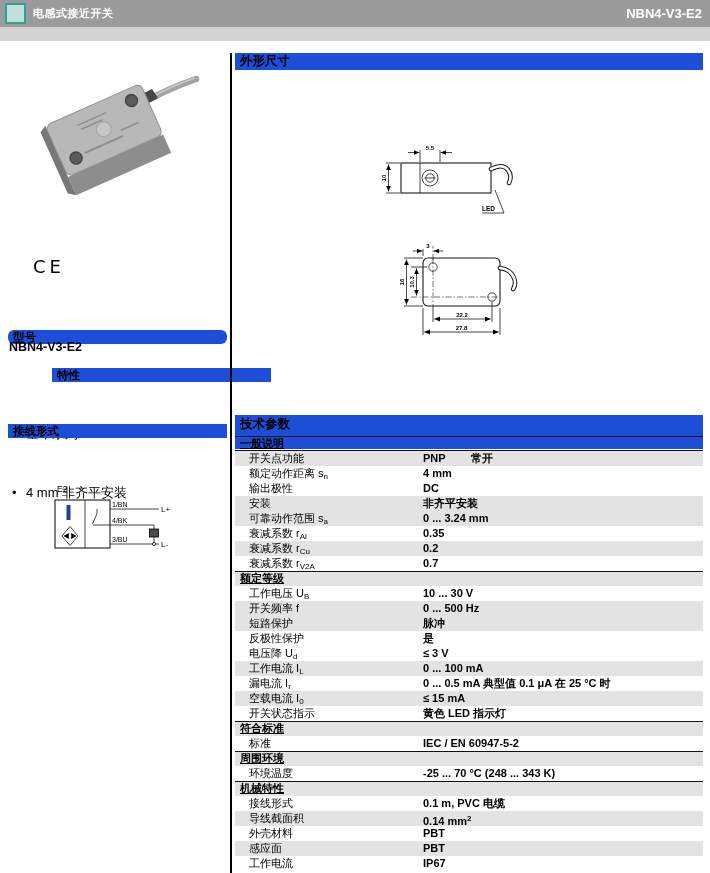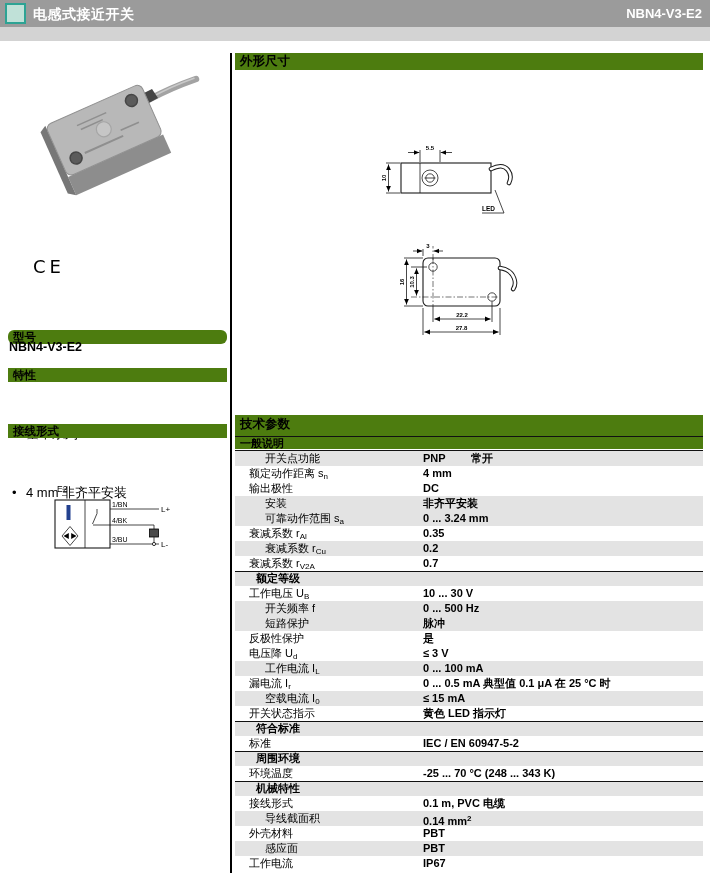--- a/index.html
+++ b/index.html
@@ -2,47 +2,47 @@
 <html><head>
 <meta charset="utf-8">
 <style>
   html,body{margin:0;padding:0;background:#ffffff;}
   .page{position:relative;width:710px;height:873px;background:#ffffff;overflow:hidden;
         font-family:"Liberation Sans",sans-serif;color:#000;}
 
   
   .topbar{position:absolute;left:0;top:0;width:710px;height:27px;background:#9b9b9b;}
   .logo-square{position:absolute;left:5px;top:3px;width:17px;height:17px;background:#c0e1d8;border:2px solid #2da394;box-sizing:content-box;}
-  .topbar-title{position:absolute;left:33px;top:6px;color:#fff;font-weight:bold;font-size:14px;letter-spacing:.5px;}
+  .topbar-title{position:absolute;left:33px;top:6px;color:#fff;font-weight:bold;font-size:11px;letter-spacing:.5px;}
   .topbar-model{position:absolute;right:8px;top:6px;color:#fff;font-weight:bold;font-size:13px;}
   .substrip{position:absolute;left:0;top:27px;width:710px;height:14px;background:#d3d3d3;}
 
   
-  .secbar{position:absolute;background:#4d7c0f;font-weight:bold;color:#000;box-sizing:border-box;padding-left:5px;}
+  .secbar{position:absolute;background:#1d4ed8;font-weight:bold;color:#000;box-sizing:border-box;padding-left:5px;}
   .secbar.left{left:8px;width:219px;height:14px;line-height:14px;font-size:11.5px;}
   .secbar.right{left:235px;width:468px;height:34px;line-height:18px;font-size:12.5px;}
 
   .model-value{position:absolute;left:9px;top:340px;font-weight:bold;font-size:12.5px;}
   .feature-list{position:absolute;left:8px;top:384px;width:219px;}
   .feature-item{height:18px;line-height:18px;font-size:13px;margin-top:41px;}
   .feature-item::before{content:"•";display:inline-block;width:14px;padding-left:4px;}
 
   .ce-mark{position:absolute;left:33px;top:256px;font-size:18px;letter-spacing:4px;font-family:"DejaVu Sans",sans-serif;}
 
   
   .vline{position:absolute;left:230px;top:53px;width:2px;height:820px;background:#000;}
 
   
   .tech-table{position:absolute;left:235px;top:436px;width:468px;}
   .trow{position:relative;height:15px;line-height:15px;font-size:11px;}
-  .trow.shaded{background:#e3e3e3;padding-left:16px;}
+  .trow.shaded{background:#e3e3e3;}
   .trow.theader{font-weight:bold;border-top:1px solid #111;box-sizing:border-box;line-height:13px;}
   .trow.theader.first{border-bottom:1px solid #111;}
   .lbl{padding-left:14px;white-space:nowrap;}
-  .theader .lbl{padding-left:5px;}
+  .theader .lbl{padding-left:5px;text-decoration:underline;}
   .val{position:absolute;left:188px;top:0;font-weight:bold;white-space:nowrap;}
   .val2{position:absolute;left:236px;top:0;font-weight:bold;white-space:nowrap;}
   sub{font-size:8px;vertical-align:-2px;}
   sup{font-size:8px;vertical-align:4px;}
 
   svg{position:absolute;overflow:visible;}
   svg text{font-family:"Liberation Sans",sans-serif;fill:#000;}
   .thin{stroke:#1a1a1a;stroke-width:.8;fill:none;}
   .box{stroke:#1a1a1a;stroke-width:1.1;fill:none;}
   .cl{stroke:#1a1a1a;stroke-width:.6;fill:none;stroke-dasharray:6 2 1.5 2;}
@@ -81,21 +81,21 @@
         <rect x="120" y="136" width="20" height="1.6"></rect>
       </g>
     </g>
   </svg>
 
   <div class="ce-mark">CE</div>
 
   <div class="secbar left" style="top:330px;border-radius:6px;">型号</div>
   <div class="model-value">NBN4-V3-E2</div>
 
-  <div class="secbar left" style="top:368px;">特性</div>
+  <div class="secbar left" style="top:368px;margin-left:44px;">特性</div>
   <div class="feature-list">
       <div class="feature-item">基本系列</div>
       <div class="feature-item">4 mm 非齐平安装</div>
     </div>
 
   <div class="secbar left" style="top:424px;">接线形式</div>
 
   <svg style="left:48px;top:478px;" width="134" height="80" viewBox="48 478 134 80">
     <text x="57" y="492" font-size="8.5">E2</text>
     <rect x="55" y="500" width="55" height="48" class="box"></rect>

